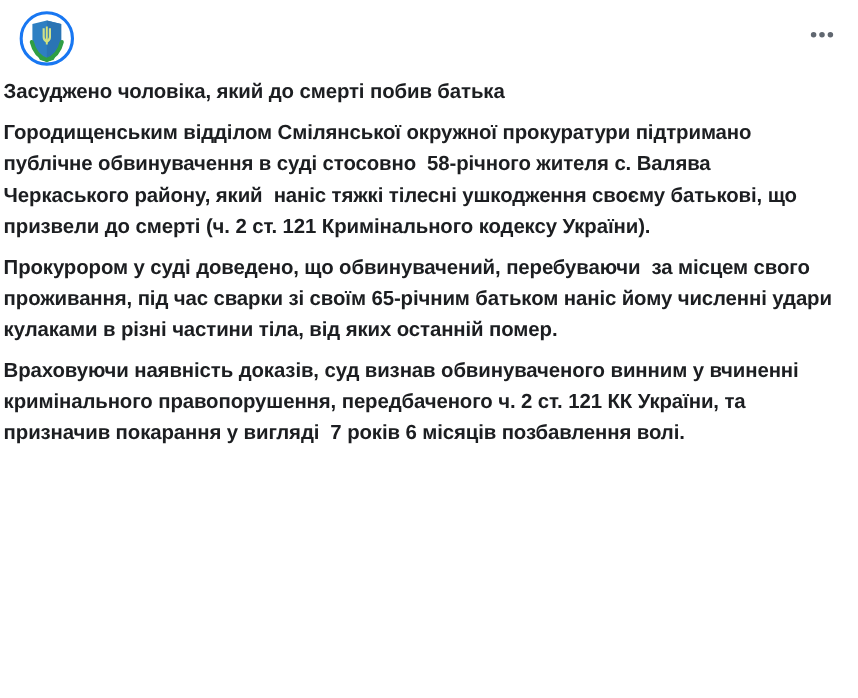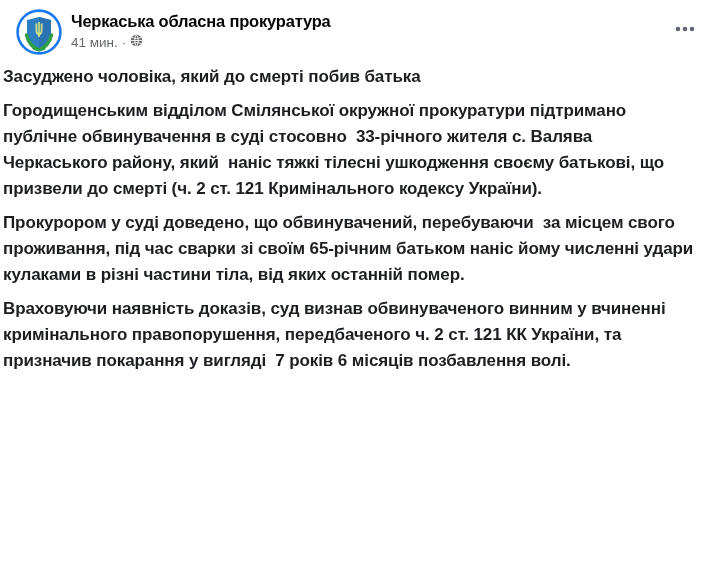--- a/index.html
+++ b/index.html
@@ -95,44 +95,31 @@
         <circle cx="23" cy="23" r="21.4" fill="#ffffff" stroke="#1877F2" stroke-width="2.6"></circle>
         <path d="M23 8 L35 11 V24 C35 32 29.5 37.5 23 39.8 C16.5 37.5 11 32 11 24 V11 Z" fill="#2e7fc2"></path>
         <path d="M23 8 L35 11 V24 C35 32 29.5 37.5 23 39.8 Z" fill="#2a74b4"></path>
         <path d="M19.5 14.5 v7.5 c0 2.4 1.6 3.8 3.5 4.6 c1.9-.8 3.5-2.2 3.5-4.6 v-7.5 h-1.8 v7 c0 1.4-.7 2.3-1.7 2.8 c-1-.5-1.7-1.4-1.7-2.8 v-7 Z" fill="#cfe08a"></path>
         <path d="M22.2 13 h1.6 V28 h-1.6 Z" fill="#d6e477"></path>
         <path d="M10.5 26 C12.5 34.5 17 38.8 23 41 C29 38.8 33.5 34.5 35.5 26" fill="none" stroke="#2f9e44" stroke-width="3.4" stroke-linecap="round"></path>
         <path d="M16 38.2 q7 3.6 14 0 l-1.2 2.6 q-5.8 2.8 -11.6 0 Z" fill="#2f9e44"></path>
       </svg>
     </div>
 
-    <div class="header-text">
-      <div class="page-name">Черкаська обласна прокуратура</div>
-      <div class="meta">
-        <span class="timestamp">41 мин.</span>
-        <span class="sep">·</span>
-        <span class="globe">
-          <svg width="13" height="13" viewBox="0 0 16 16">
-            <circle cx="8" cy="8" r="7" fill="#65676B"></circle>
-            <path d="M1.2 8 h13.6 M8 1.2 c2.8 2.2 2.8 11.4 0 13.6 M8 1.2 c-2.8 2.2 -2.8 11.4 0 13.6 M2.6 4.2 c3.2 1.6 7.6 1.6 10.8 0 M2.6 11.8 c3.2 -1.6 7.6 -1.6 10.8 0" stroke="#ffffff" stroke-width="1.1" fill="none"></path>
-          </svg>
-        </span>
-      </div>
-    </div>
 
     <div class="more-btn">
       <svg width="22" height="8" viewBox="0 0 22 8">
         <circle cx="4" cy="4" r="2.3" fill="#606770"></circle>
         <circle cx="11" cy="4" r="2.3" fill="#606770"></circle>
         <circle cx="18" cy="4" r="2.3" fill="#606770"></circle>
       </svg>
     </div>
 
   </div>
 
   <div class="post-body">
     <p>Засуджено чоловіка, який до смерті побив батька</p>
-    <p>Городищенським відділом Смілянської окружної прокуратури підтримано публічне обвинувачення в суді стосовно  33-річного жителя с. Валява Черкаського району, який  наніс тяжкі тілесні ушкодження своєму батькові, що призвели до смерті (ч. 2 ст. 121 Кримінального кодексу України).</p>
+    <p>Городищенським відділом Смілянської окружної прокуратури підтримано публічне обвинувачення в суді стосовно  58-річного жителя с. Валява Черкаського району, який  наніс тяжкі тілесні ушкодження своєму батькові, що призвели до смерті (ч. 2 ст. 121 Кримінального кодексу України).</p>
     <p>Прокурором у суді доведено, що обвинувачений, перебуваючи  за місцем свого проживання, під час сварки зі своїм 65-річним батьком наніс йому численні удари кулаками в різні частини тіла, від яких останній помер.</p>
     <p>Враховуючи наявність доказів, суд визнав обвинуваченого винним у вчиненні кримінального правопорушення, передбаченого ч. 2 ст. 121 КК України, та призначив покарання у вигляді  7 років 6 місяців позбавлення волі.</p>
   </div>
 
 </div>
 
 </body></html>

